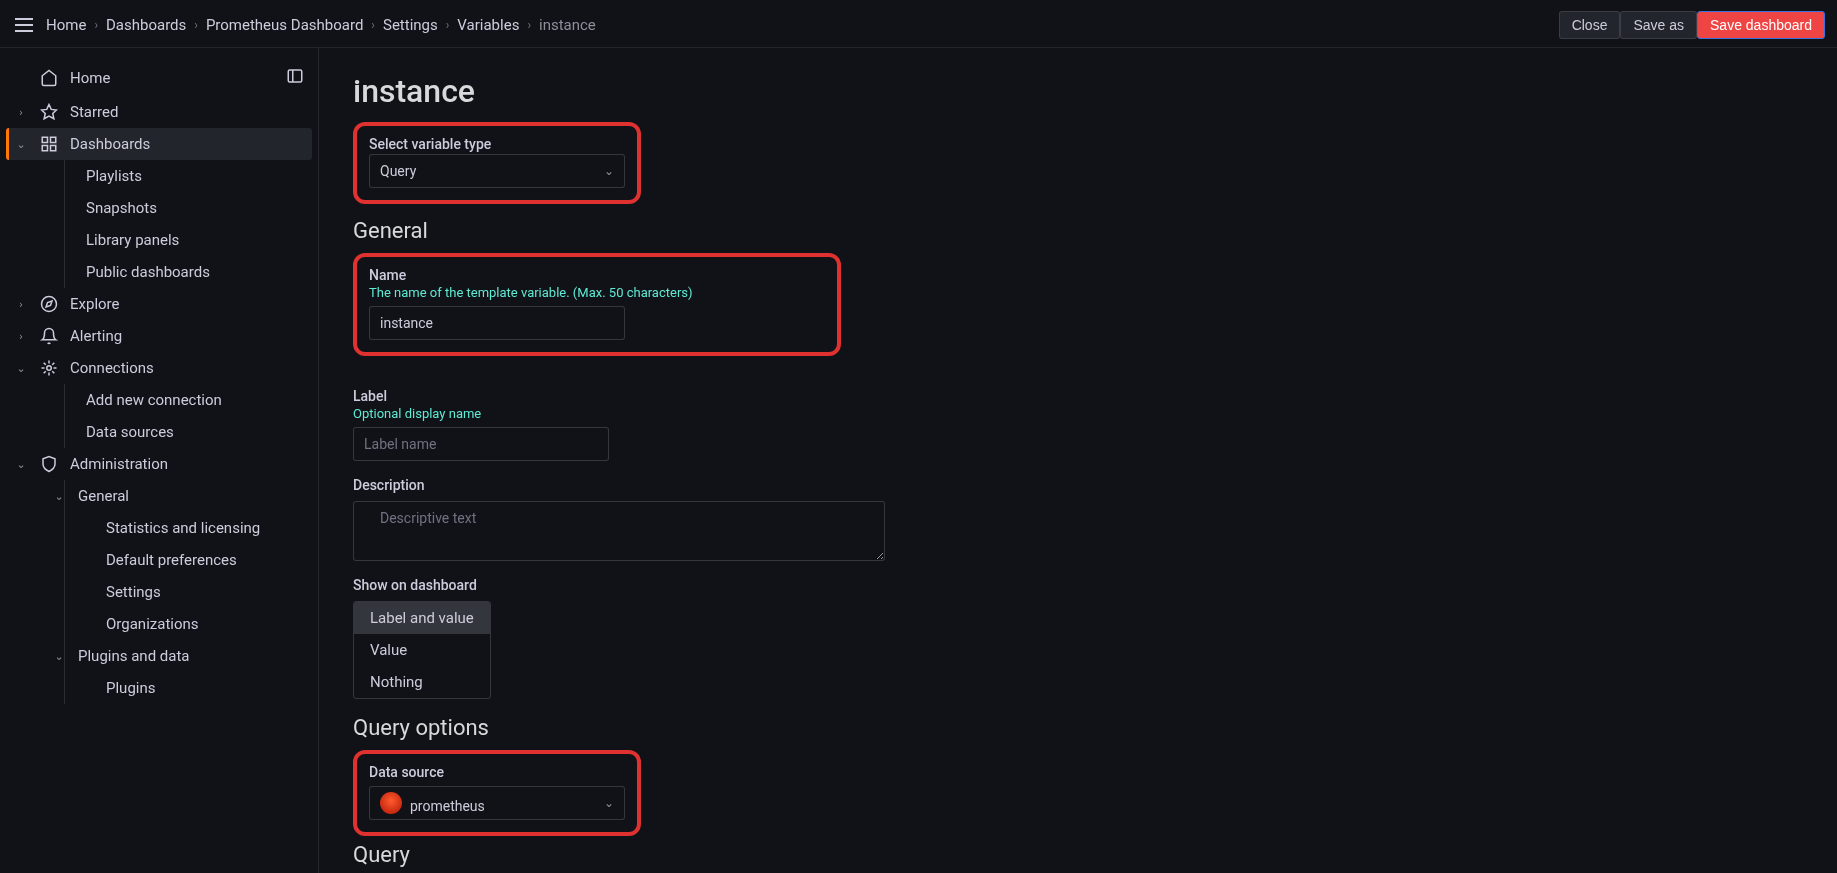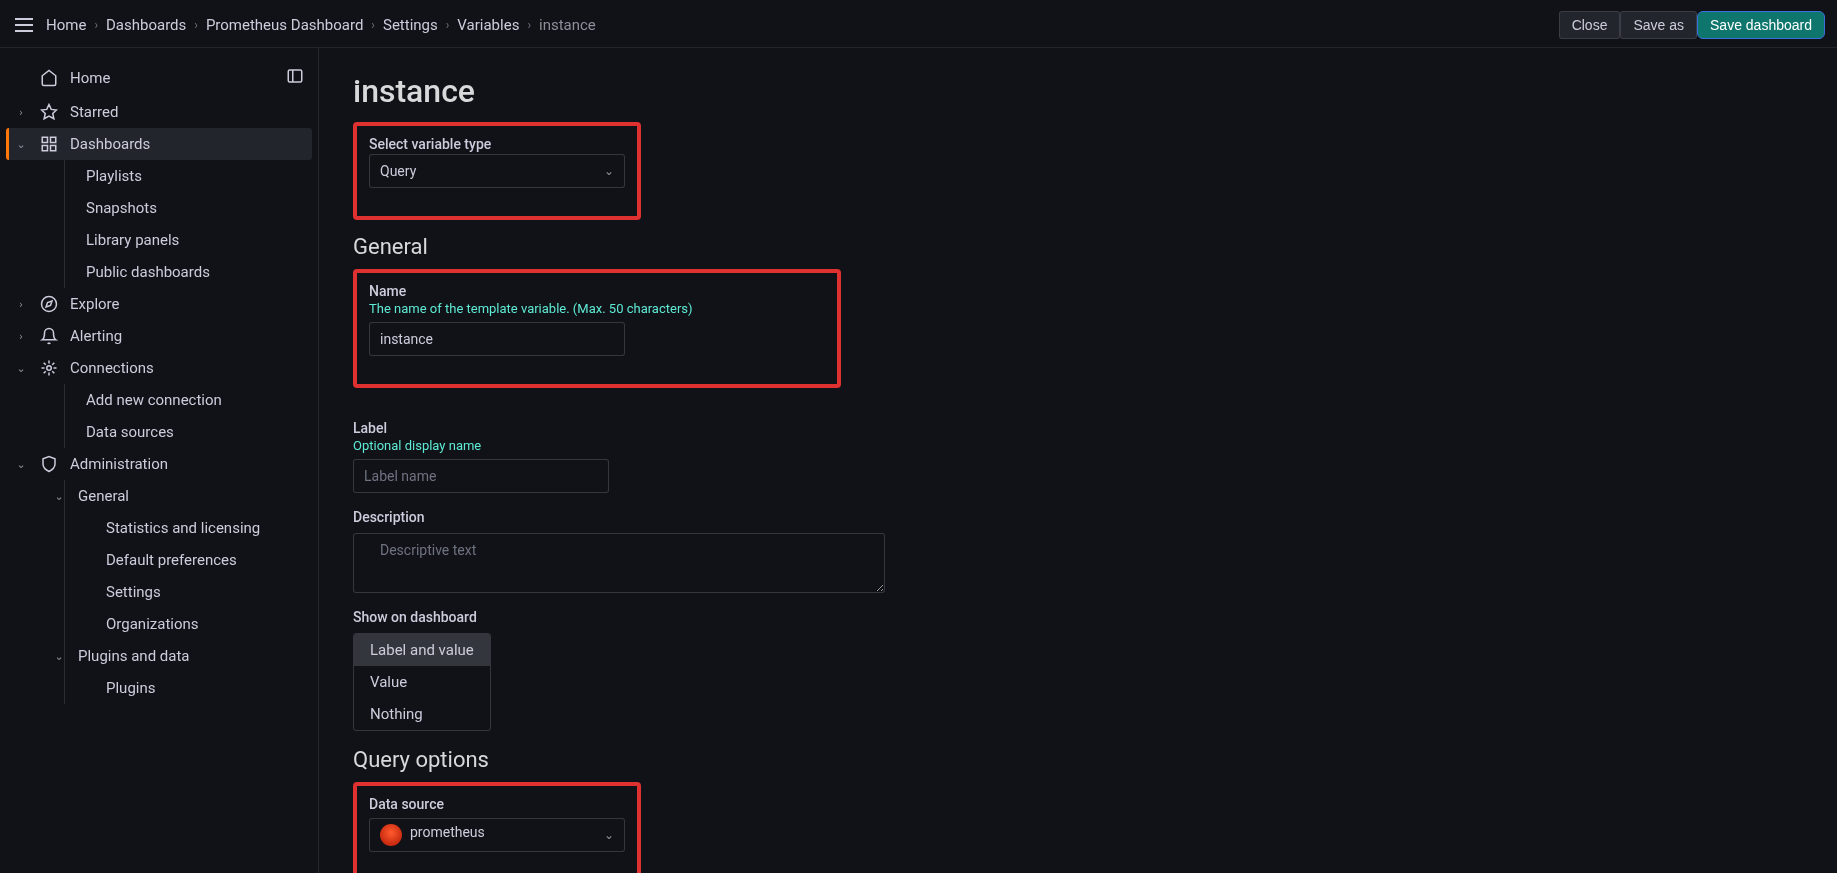--- a/index.html
+++ b/index.html
@@ -61,24 +61,23 @@
     .btn {
       background: #22252b;
       border: 1px solid rgba(204,204,220,0.15);
       color: #ccccdc;
       padding: 5px 12px;
       border-radius: 3px;
       font-size: 14px;
       cursor: pointer;
     }
     .btn-primary {
-      background: #0f766e;
+      background: #ef4444;
       border-color: #3871dc;
       color: #fff;
-      border-radius: 6px;
     }
     .layout {
       display: flex;
       height: calc(100% - 48px);
     }
     .sidebar {
       width: 319px;
       border-right: 1px solid rgba(204,204,220,0.12);
       padding: 12px 6px;
       overflow-y: auto;
@@ -190,23 +189,23 @@
       width: 532px;
       height: 60px;
       padding: 8px 26px;
       resize: both;
     }
     .field-block {
       margin-bottom: 16px;
     }
     .highlight-box {
       border: 4px solid #e03131;
-      padding: 10px 12px 28px 12px;
+      padding: 10px 12px 12px 12px;
       display: inline-block;
-      border-radius: 4px;
+      border-radius: 12px;
     }
     .toggle-group {
       display: inline-flex;
       border: 1px solid rgba(204,204,220,0.2);
       border-radius: 3px;
       overflow: hidden;
       flex-direction: column;
     }
     .toggle-opt {
       padding: 7px 16px;
@@ -424,21 +423,21 @@
         <div class="toggle-opt">Nothing</div>
       </div>
     </div>
 
     <h2 class="section-title">Query options</h2>
 
     <div class="highlight-box">
       <label class="form-label">Data source</label>
       <div style="height:4px"></div>
       <div class="select-box">
-        <span style="display:flex;align-items:flex-start">
+        <span style="display:flex;align-items:flex-end">
           <span class="ds-icon"></span>
           <span>prometheus</span>
         </span>
         <span class="chev-down">⌄</span>
       </div>
     </div>
 
     <h2 class="section-title" style="margin-top:6px">Query</h2>
   </div>
 </div>

